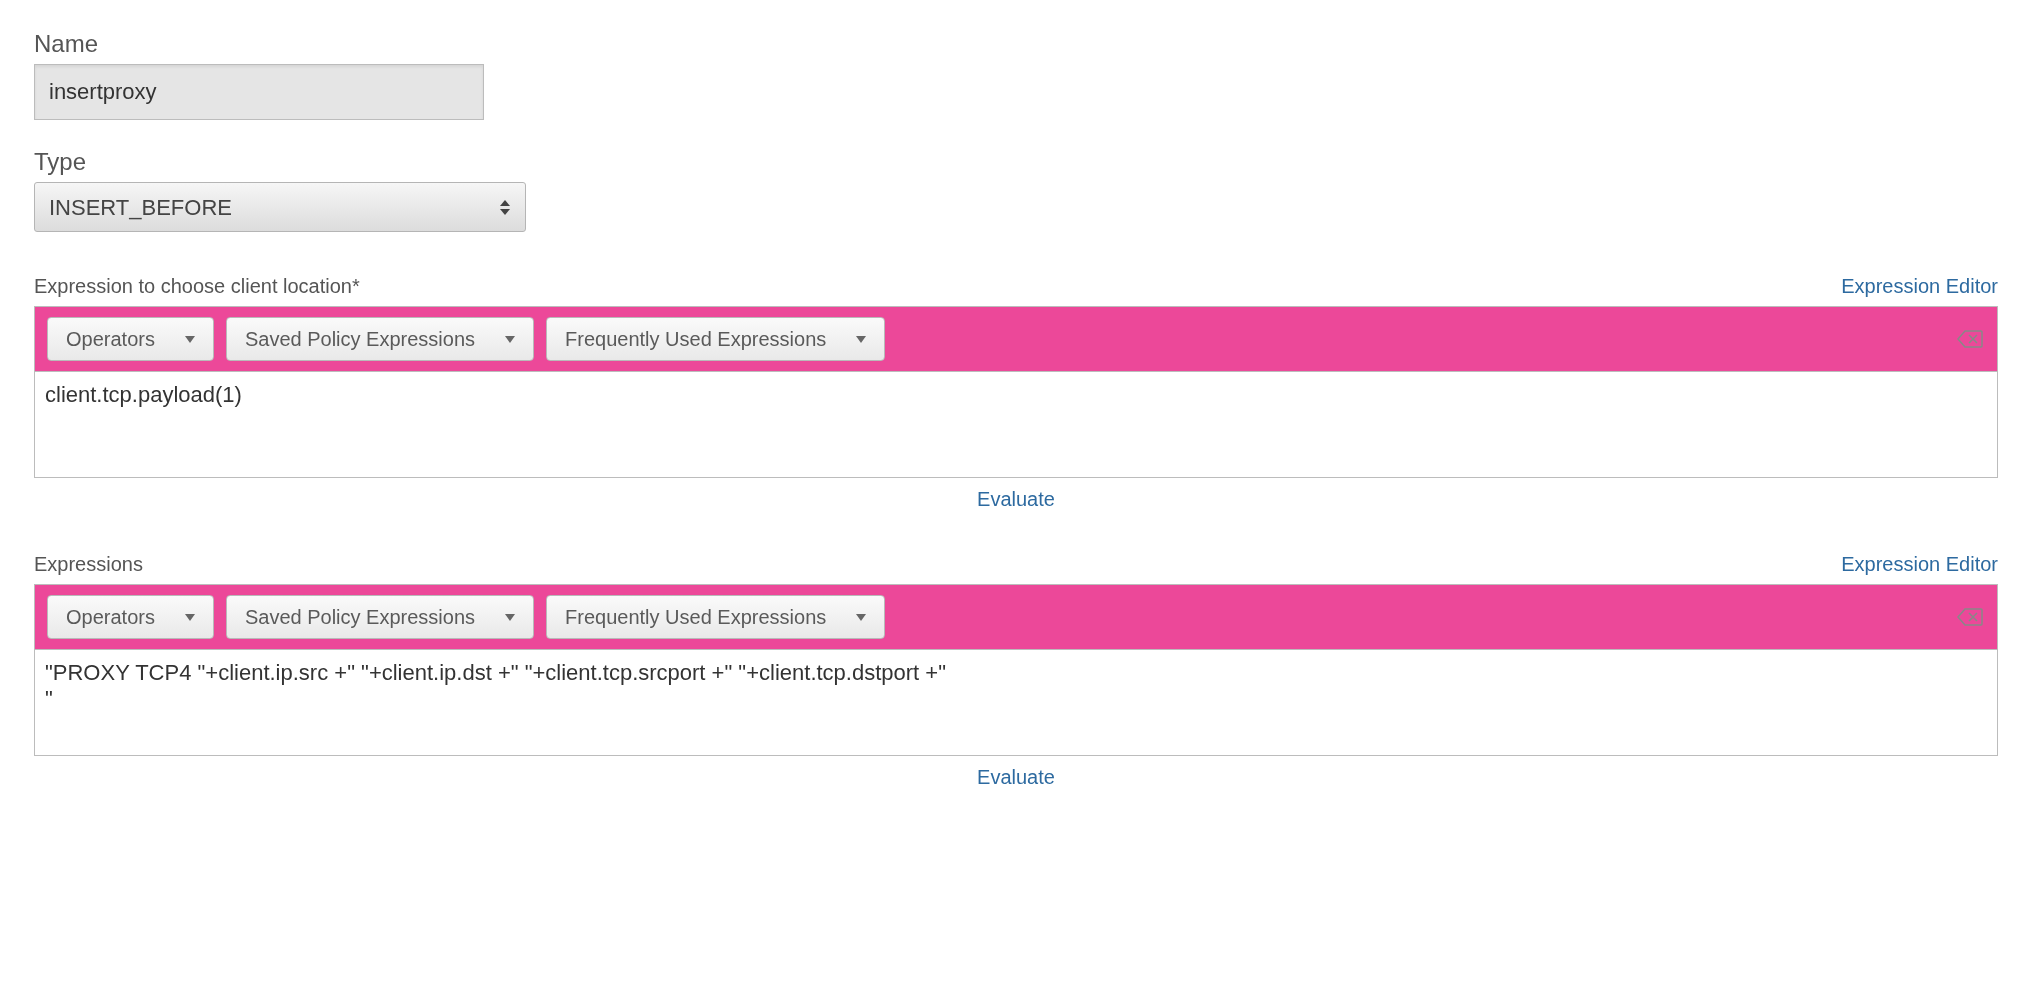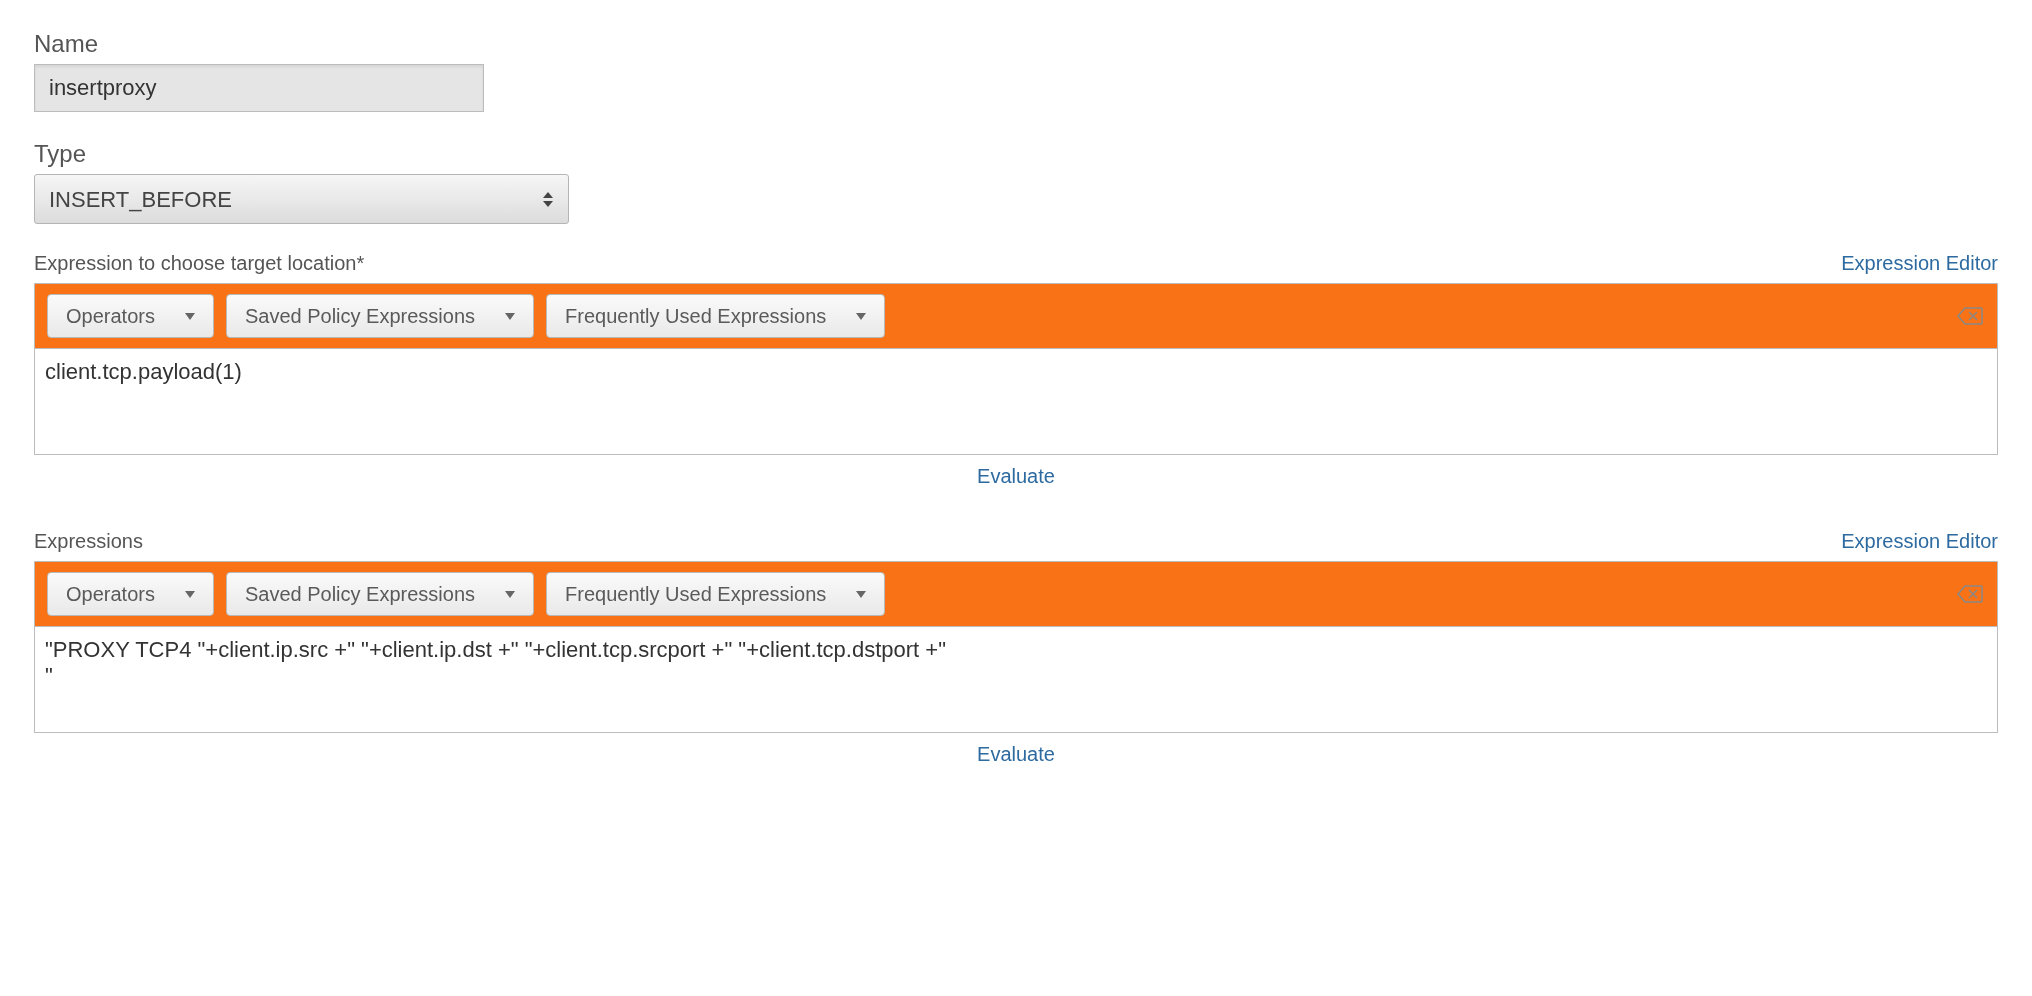--- a/index.html
+++ b/index.html
@@ -15,36 +15,36 @@
     width: 2032px;
     padding: 30px 34px;
   }
   .field-label {
     color: #555;
     font-size: 24px;
     margin-bottom: 6px;
   }
   .text-input {
     width: 450px;
-    height: 48px;
+    height: 56px;
     padding: 0 14px;
     font-size: 22px;
     color: #333;
     background: #e5e5e5;
     border: 1px solid #bcbcbc;
     box-shadow: inset 0 2px 3px rgba(0,0,0,0.07);
     margin-bottom: 28px;
     display: block;
     font-family: inherit;
   }
   .select-wrap {
     position: relative;
-    width: 535px;
+    width: 492px;
     height: 50px;
-    margin-bottom: 28px;
+    margin-bottom: 43px;
   }
   .select-wrap select {
     width: 100%;
     height: 100%;
     font-size: 22px;
     color: #444;
     padding: 0 14px;
     background: linear-gradient(#f6f6f6, #dcdcdc);
     border: 1px solid #b5b5b5;
     border-radius: 3px;
@@ -99,21 +99,21 @@
   }
   .expr-box {
     border: 1px solid #bcbcbc;
   }
   .expr-toolbar {
     display: flex;
     align-items: center;
     gap: 12px;
     padding: 10px 12px;
     border-bottom: 1px solid #bcbcbc;
-    background: #f97316;
+    background: #ec4899;
     position: relative;
   }
   .dd-btn {
     display: inline-flex;
     align-items: center;
     gap: 30px;
     padding: 0 18px;
     height: 44px;
     font-size: 20px;
     color: #5a5a5a;
@@ -170,21 +170,21 @@
     </select>
     <div class="select-arrows">
       <div class="arr-up"></div>
       <div class="arr-down"></div>
     </div>
   </div>
 
 
   <div class="section">
     <div class="section-header">
-      <span class="section-label">Expression to choose target location*</span>
+      <span class="section-label">Expression to choose client location*</span>
       <a class="link">Expression Editor</a>
     </div>
     <div class="expr-box">
       <div class="expr-toolbar">
         <button class="dd-btn">
           <span>Operators</span>
           <span class="caret"></span>
         </button>
         <button class="dd-btn">
           <span>Saved Policy Expressions</span>

